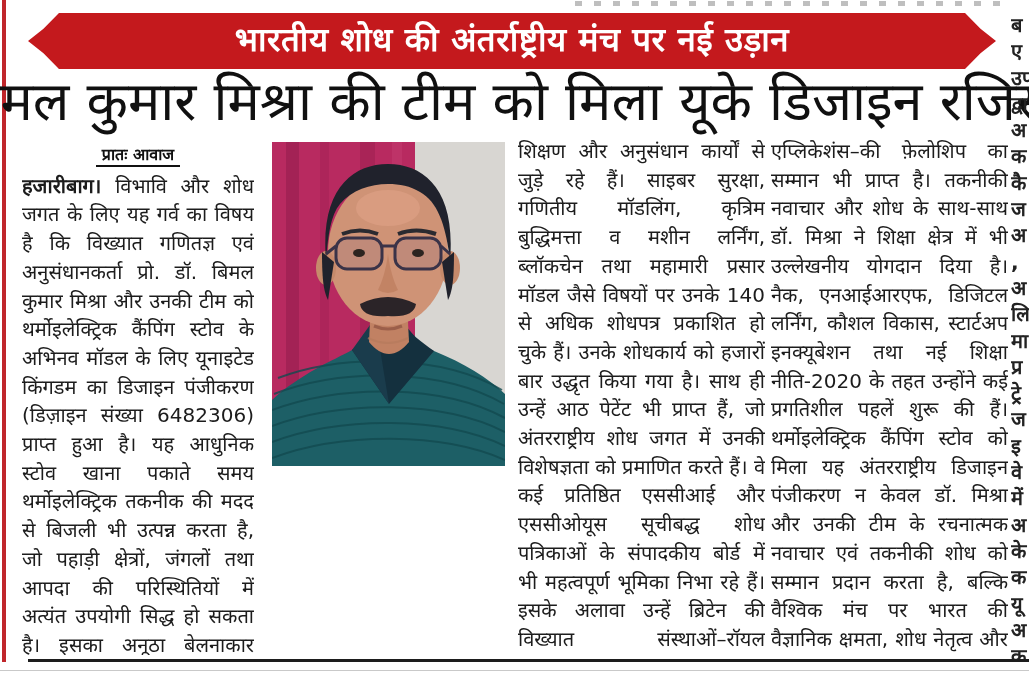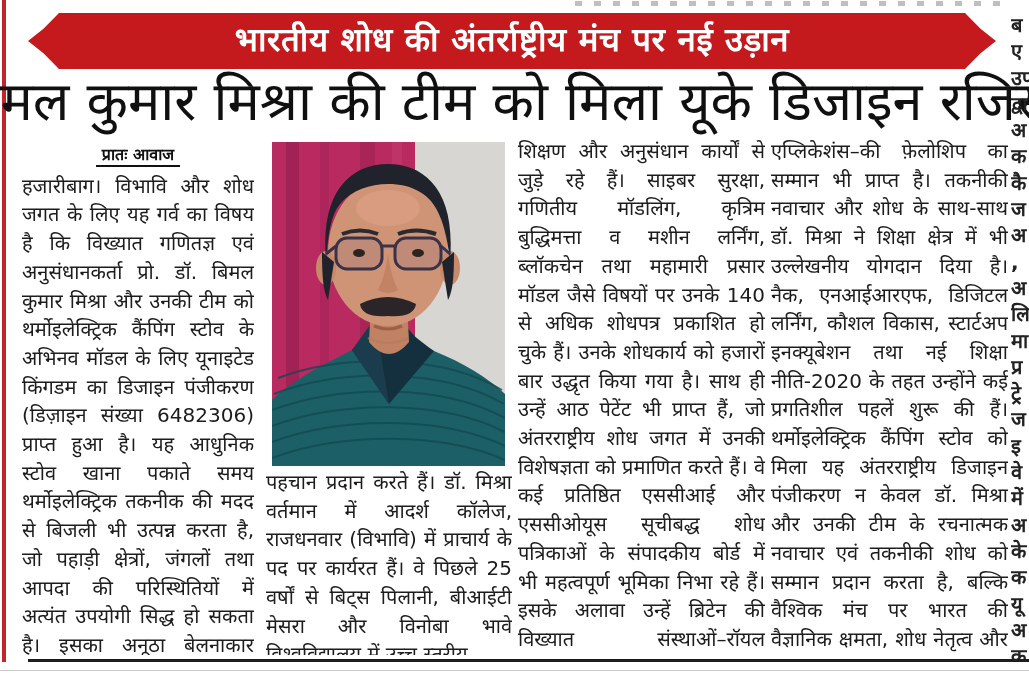--- a/index.html
+++ b/index.html
@@ -25,21 +25,21 @@
   .col{position:absolute;top:137px;height:518px;overflow:hidden;text-align:justify;
         font-size:20px;line-height:28.7px;color:#1c1c1c;}
   #col1{left:22px;width:232px;}
   #col2{left:266px;width:246px;}
   #col3{left:518px;width:247px;}
   #col4{left:771px;width:237px;}
   .col p{margin:0;}
   .byline-wrap{text-align:center;margin:2px 0 4px 0;}
   .byline{display:inline-block;font-size:16px;font-weight:800;color:#111;
         border-bottom:2.5px solid #111;padding:0 6px 1px 6px;line-height:1.2;}
-  .lead{font-weight:400;}
+  .lead{font-weight:700;}
   
   .photo{position:absolute;left:272px;top:142px;width:233px;height:324px;}
   .photo svg{display:block;width:100%;height:100%;}
   #col2 .below-photo{margin-top:331px;}
   
   .edge-col{position:absolute;left:1011px;top:12px;width:18px;height:650px;overflow:hidden;
         font-size:20px;font-weight:700;line-height:26.3px;color:#222;white-space:nowrap;}
   .edge-col span{display:block;}
   
   .bottom-rule{position:absolute;left:28px;top:659px;width:1001px;height:3px;background:#1d1d1d;}
@@ -119,23 +119,20 @@
 
       <path d="M116 112 C114 128 110 140 106 148 Q116 154 126 148 C122 140 118 128 116 112 Z" fill="#c08061" opacity="0.85"></path>
 
       <path d="M88 162 Q116 148 144 162 Q142 176 116 174 Q90 176 88 162 Z" fill="#2b2428"></path>
 
       <path d="M102 184 Q116 190 130 184" stroke="#9c5f4a" stroke-width="3" fill="none"></path>
 
       <path d="M96 196 Q116 206 136 196" stroke="#b57a5c" stroke-width="2" fill="none" opacity="0.7"></path>
     </svg>
   </div>
-  <div class="col" id="col2">
-    <p class="below-photo"><span>पहचान प्रदान करते हैं। डॉ. मिश्रा वर्तमान में आदर्श कॉलेज, राजधनवार (विभावि) में प्राचार्य के पद पर कार्यरत हैं। वे पिछले 25 वर्षों से बिट्स पिलानी, बीआईटी मेसरा और विनोबा भावे विश्वविद्यालय में उच्च स्तरीय</span></p>
-  </div>
 
   <div class="col" id="col3">
     <p><span>शिक्षण और अनुसंधान कार्यों से जुड़े रहे हैं। साइबर सुरक्षा, गणितीय मॉडलिंग, कृत्रिम बुद्धिमत्ता व मशीन लर्निंग, ब्लॉकचेन तथा महामारी प्रसार मॉडल जैसे विषयों पर उनके 140 से अधिक शोधपत्र प्रकाशित हो चुके हैं। उनके शोधकार्य को हजारों बार उद्धृत किया गया है। साथ ही उन्हें आठ पेटेंट भी प्राप्त हैं, जो अंतरराष्ट्रीय शोध जगत में उनकी विशेषज्ञता को प्रमाणित करते हैं। वे कई प्रतिष्ठित एससीआई और एससीओयूस सूचीबद्ध शोध पत्रिकाओं के संपादकीय बोर्ड में भी महत्वपूर्ण भूमिका निभा रहे हैं। इसके अलावा उन्हें ब्रिटेन की विख्यात संस्थाओं–रॉयल एस्ट्रोनॉमिकल सोसाइटी और इंस्टीट्यूट ऑफ मैथमेटिक्स एंड इट्स</span></p>
   </div>
 
   <div class="col" id="col4">
     <p><span>एप्लिकेशंस–की फ़ेलोशिप का सम्मान भी प्राप्त है। तकनीकी नवाचार और शोध के साथ-साथ डॉ. मिश्रा ने शिक्षा क्षेत्र में भी उल्लेखनीय योगदान दिया है। नैक, एनआईआरएफ, डिजिटल लर्निंग, कौशल विकास, स्टार्टअप इनक्यूबेशन तथा नई शिक्षा नीति-2020 के तहत उन्होंने कई प्रगतिशील पहलें शुरू की हैं। थर्मोइलेक्ट्रिक कैंपिंग स्टोव को मिला यह अंतरराष्ट्रीय डिजाइन पंजीकरण न केवल डॉ. मिश्रा और उनकी टीम के रचनात्मक नवाचार एवं तकनीकी शोध को सम्मान प्रदान करता है, बल्कि वैश्विक मंच पर भारत की वैज्ञानिक क्षमता, शोध नेतृत्व और नवाचार कौशल को भी नई पहचान दिलाता है।</span></p>
   </div>
 
   <div class="edge-col">

